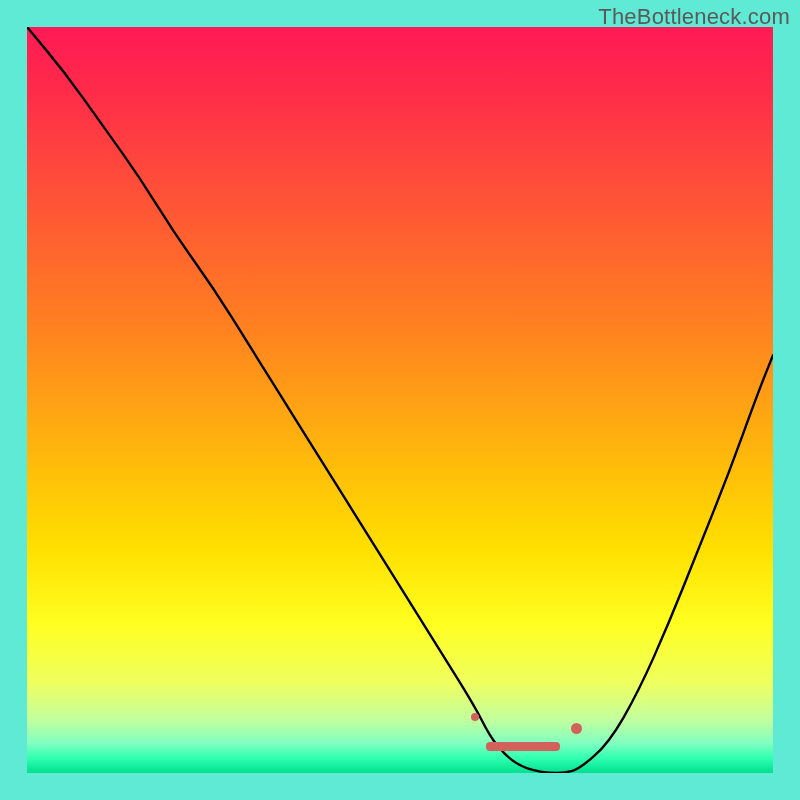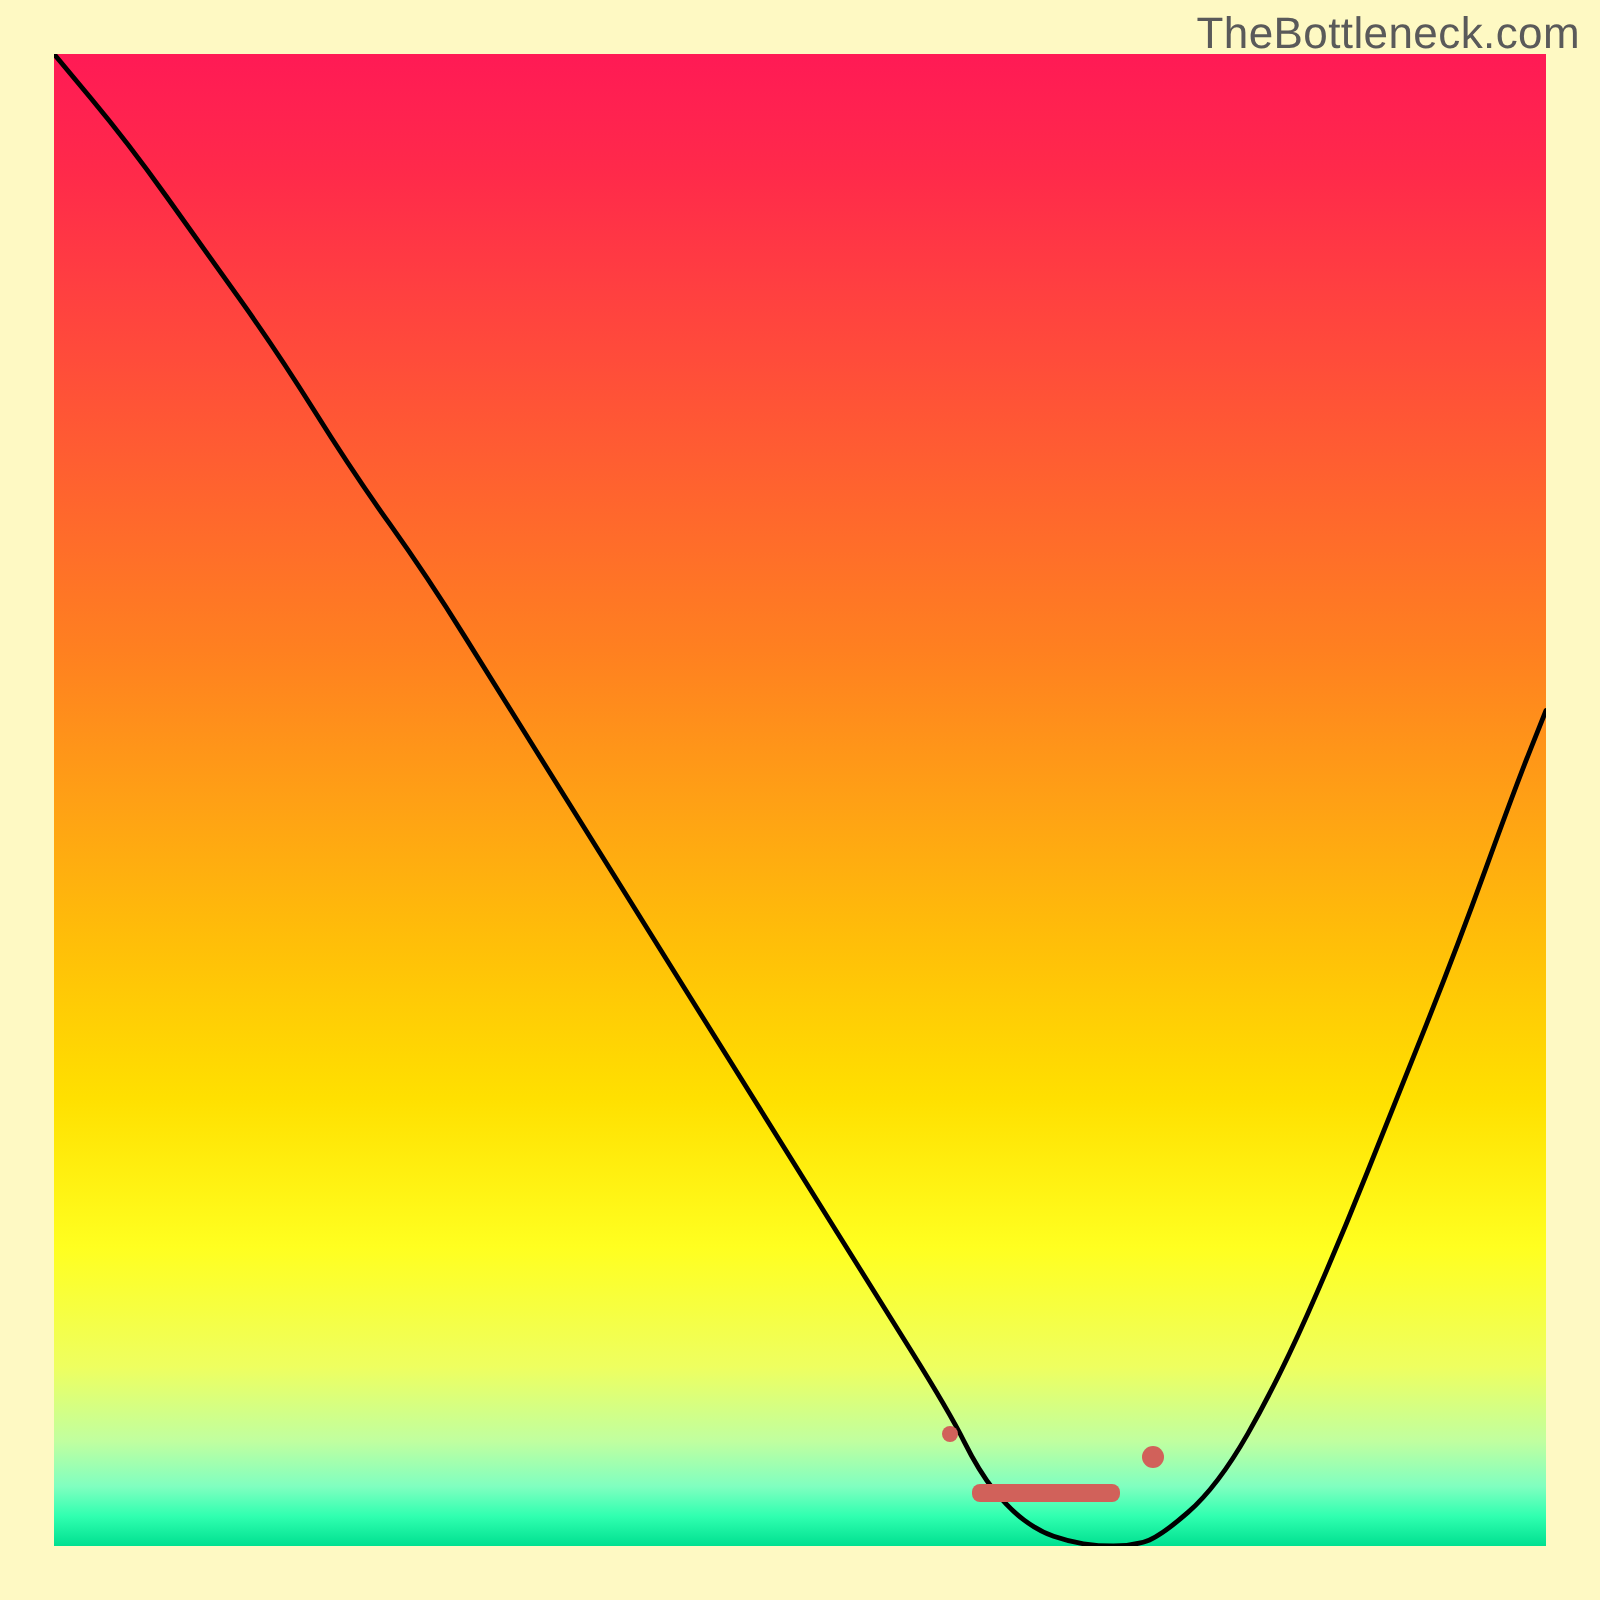--- a/index.html
+++ b/index.html
@@ -1,21 +1,21 @@
 <!DOCTYPE html>
 <html><head>
 <meta charset="utf-8">
 <style>
   * { margin: 0; padding: 0; box-sizing: border-box; }
   html, body { width: 800px; height: 800px; overflow: hidden; background: #000; }
   .frame {
     position: relative;
     width: 800px;
     height: 800px;
-    background: #fef9c3;
+    background: #5eead4;
   }
   .plot-area {
     position: absolute;
     left: 27px;
     top: 27px;
     width: 746px;
     height: 746px;
     background: linear-gradient(to bottom,
       #ff1a55 0%,
       #ff2a4a 8%,

